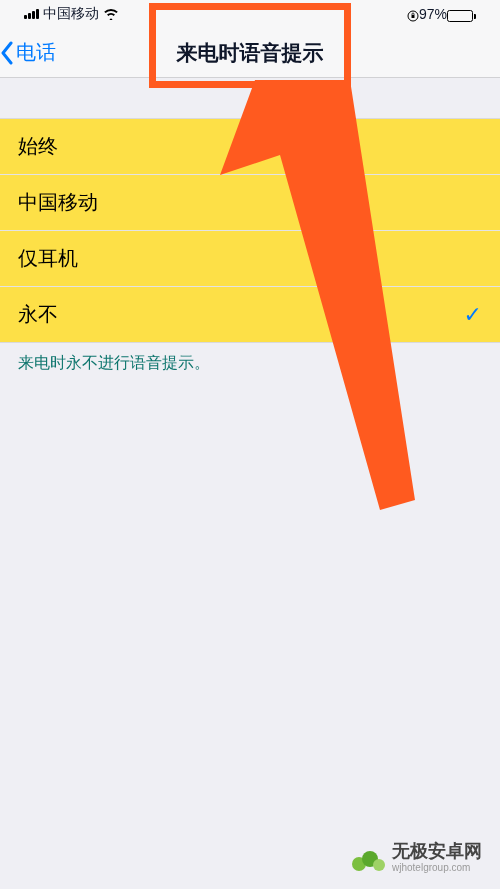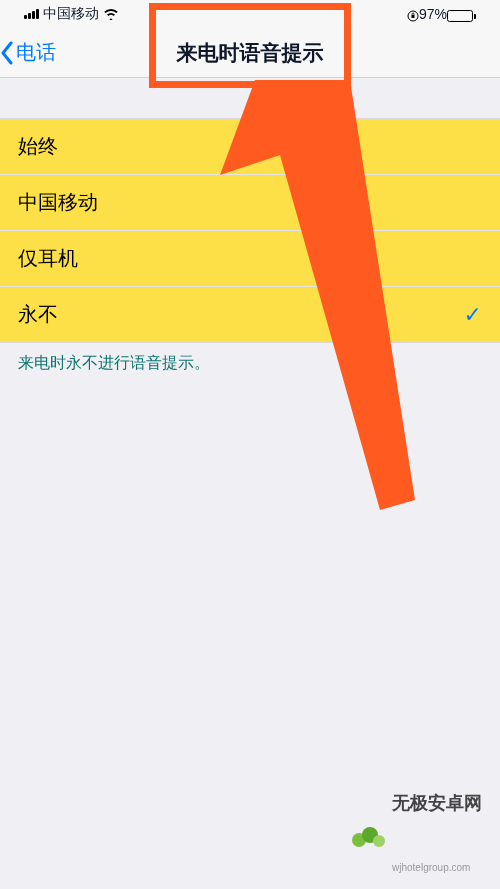--- a/index.html
+++ b/index.html
@@ -105,21 +105,21 @@
       position: absolute;
       bottom: 16px;
       right: 18px;
       display: flex;
       align-items: center;
       gap: 6px;
     }
     .wm-logo { width: 36px; height: 28px; }
     .wm-text { display: flex; flex-direction: column; line-height: 1.1; color: #555; }
     .wm-text .main { font-size: 18px; font-weight: 600; color: #444; }
-    .wm-text .sub { font-size: 10px; color: #9a9a9a; margin-top: 48px; }
+    .wm-text .sub { font-size: 10px; color: #9a9a9a; }
   </style>
 </head>
 <body>
 
 <div class="status-bar">
   <div class="status-left">
     <span class="signal-bars">
       <span class="bar b1"></span>
         <span class="bar b2"></span>
         <span class="bar b3"></span>

